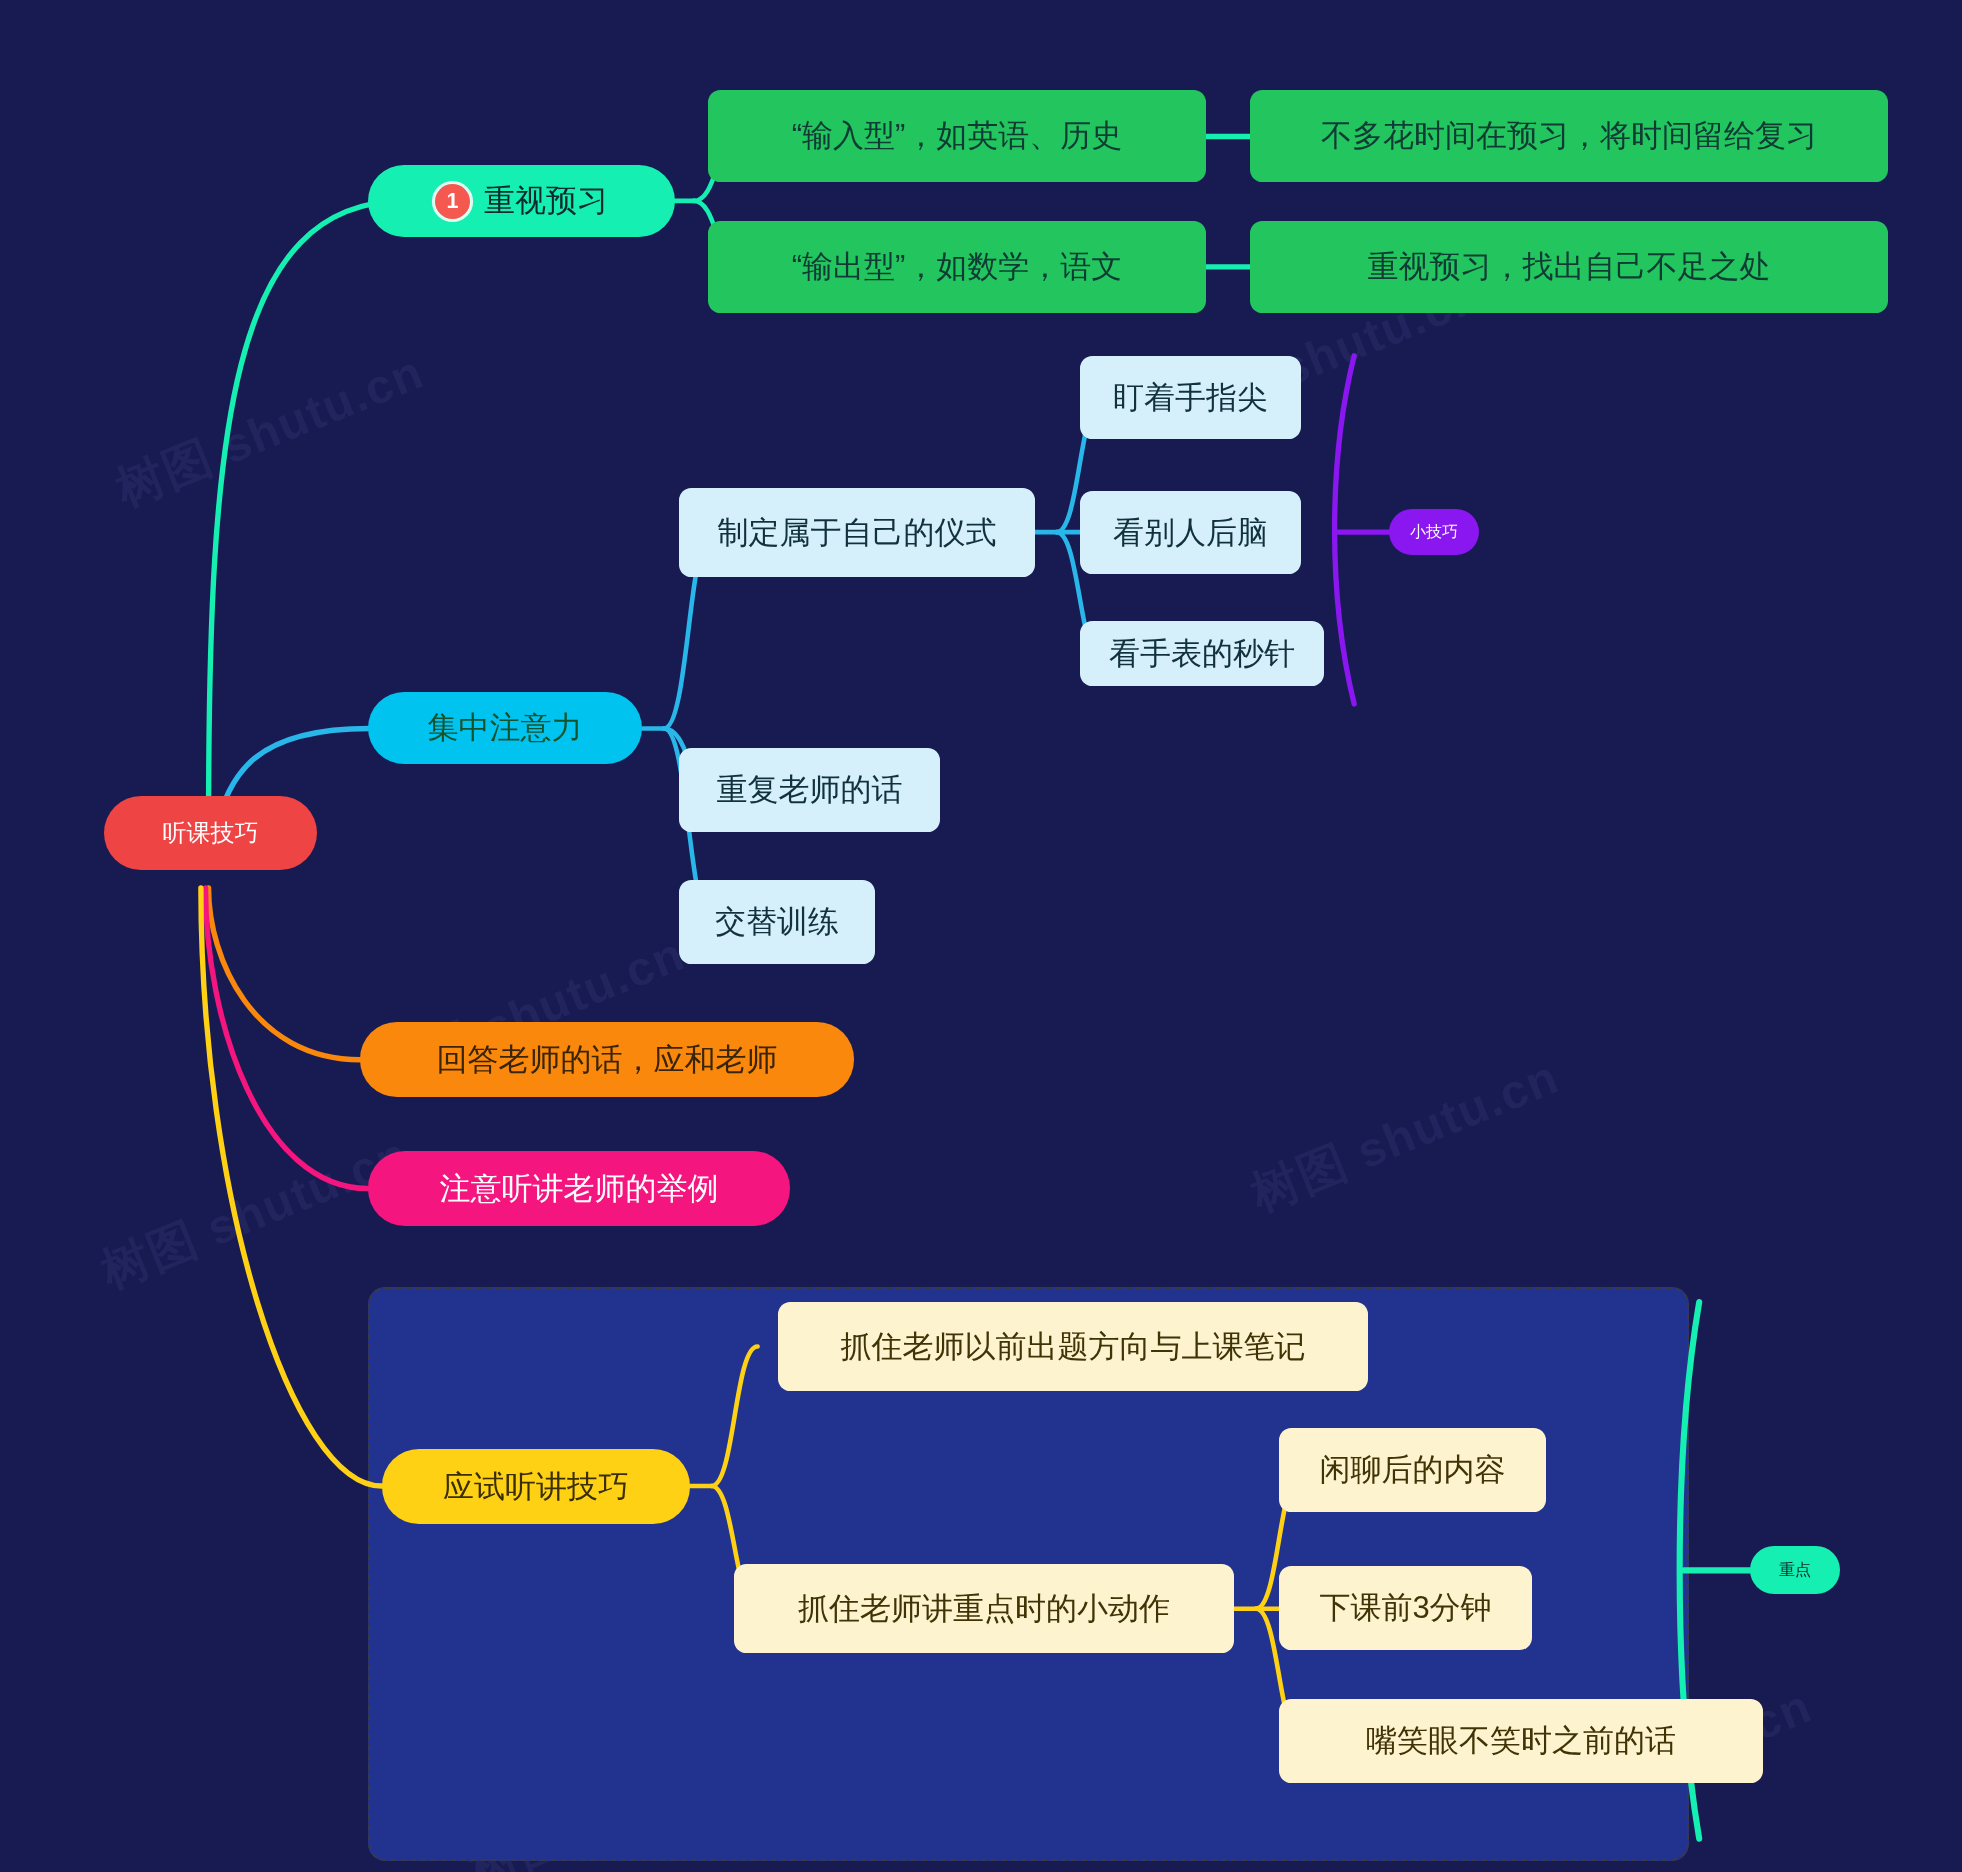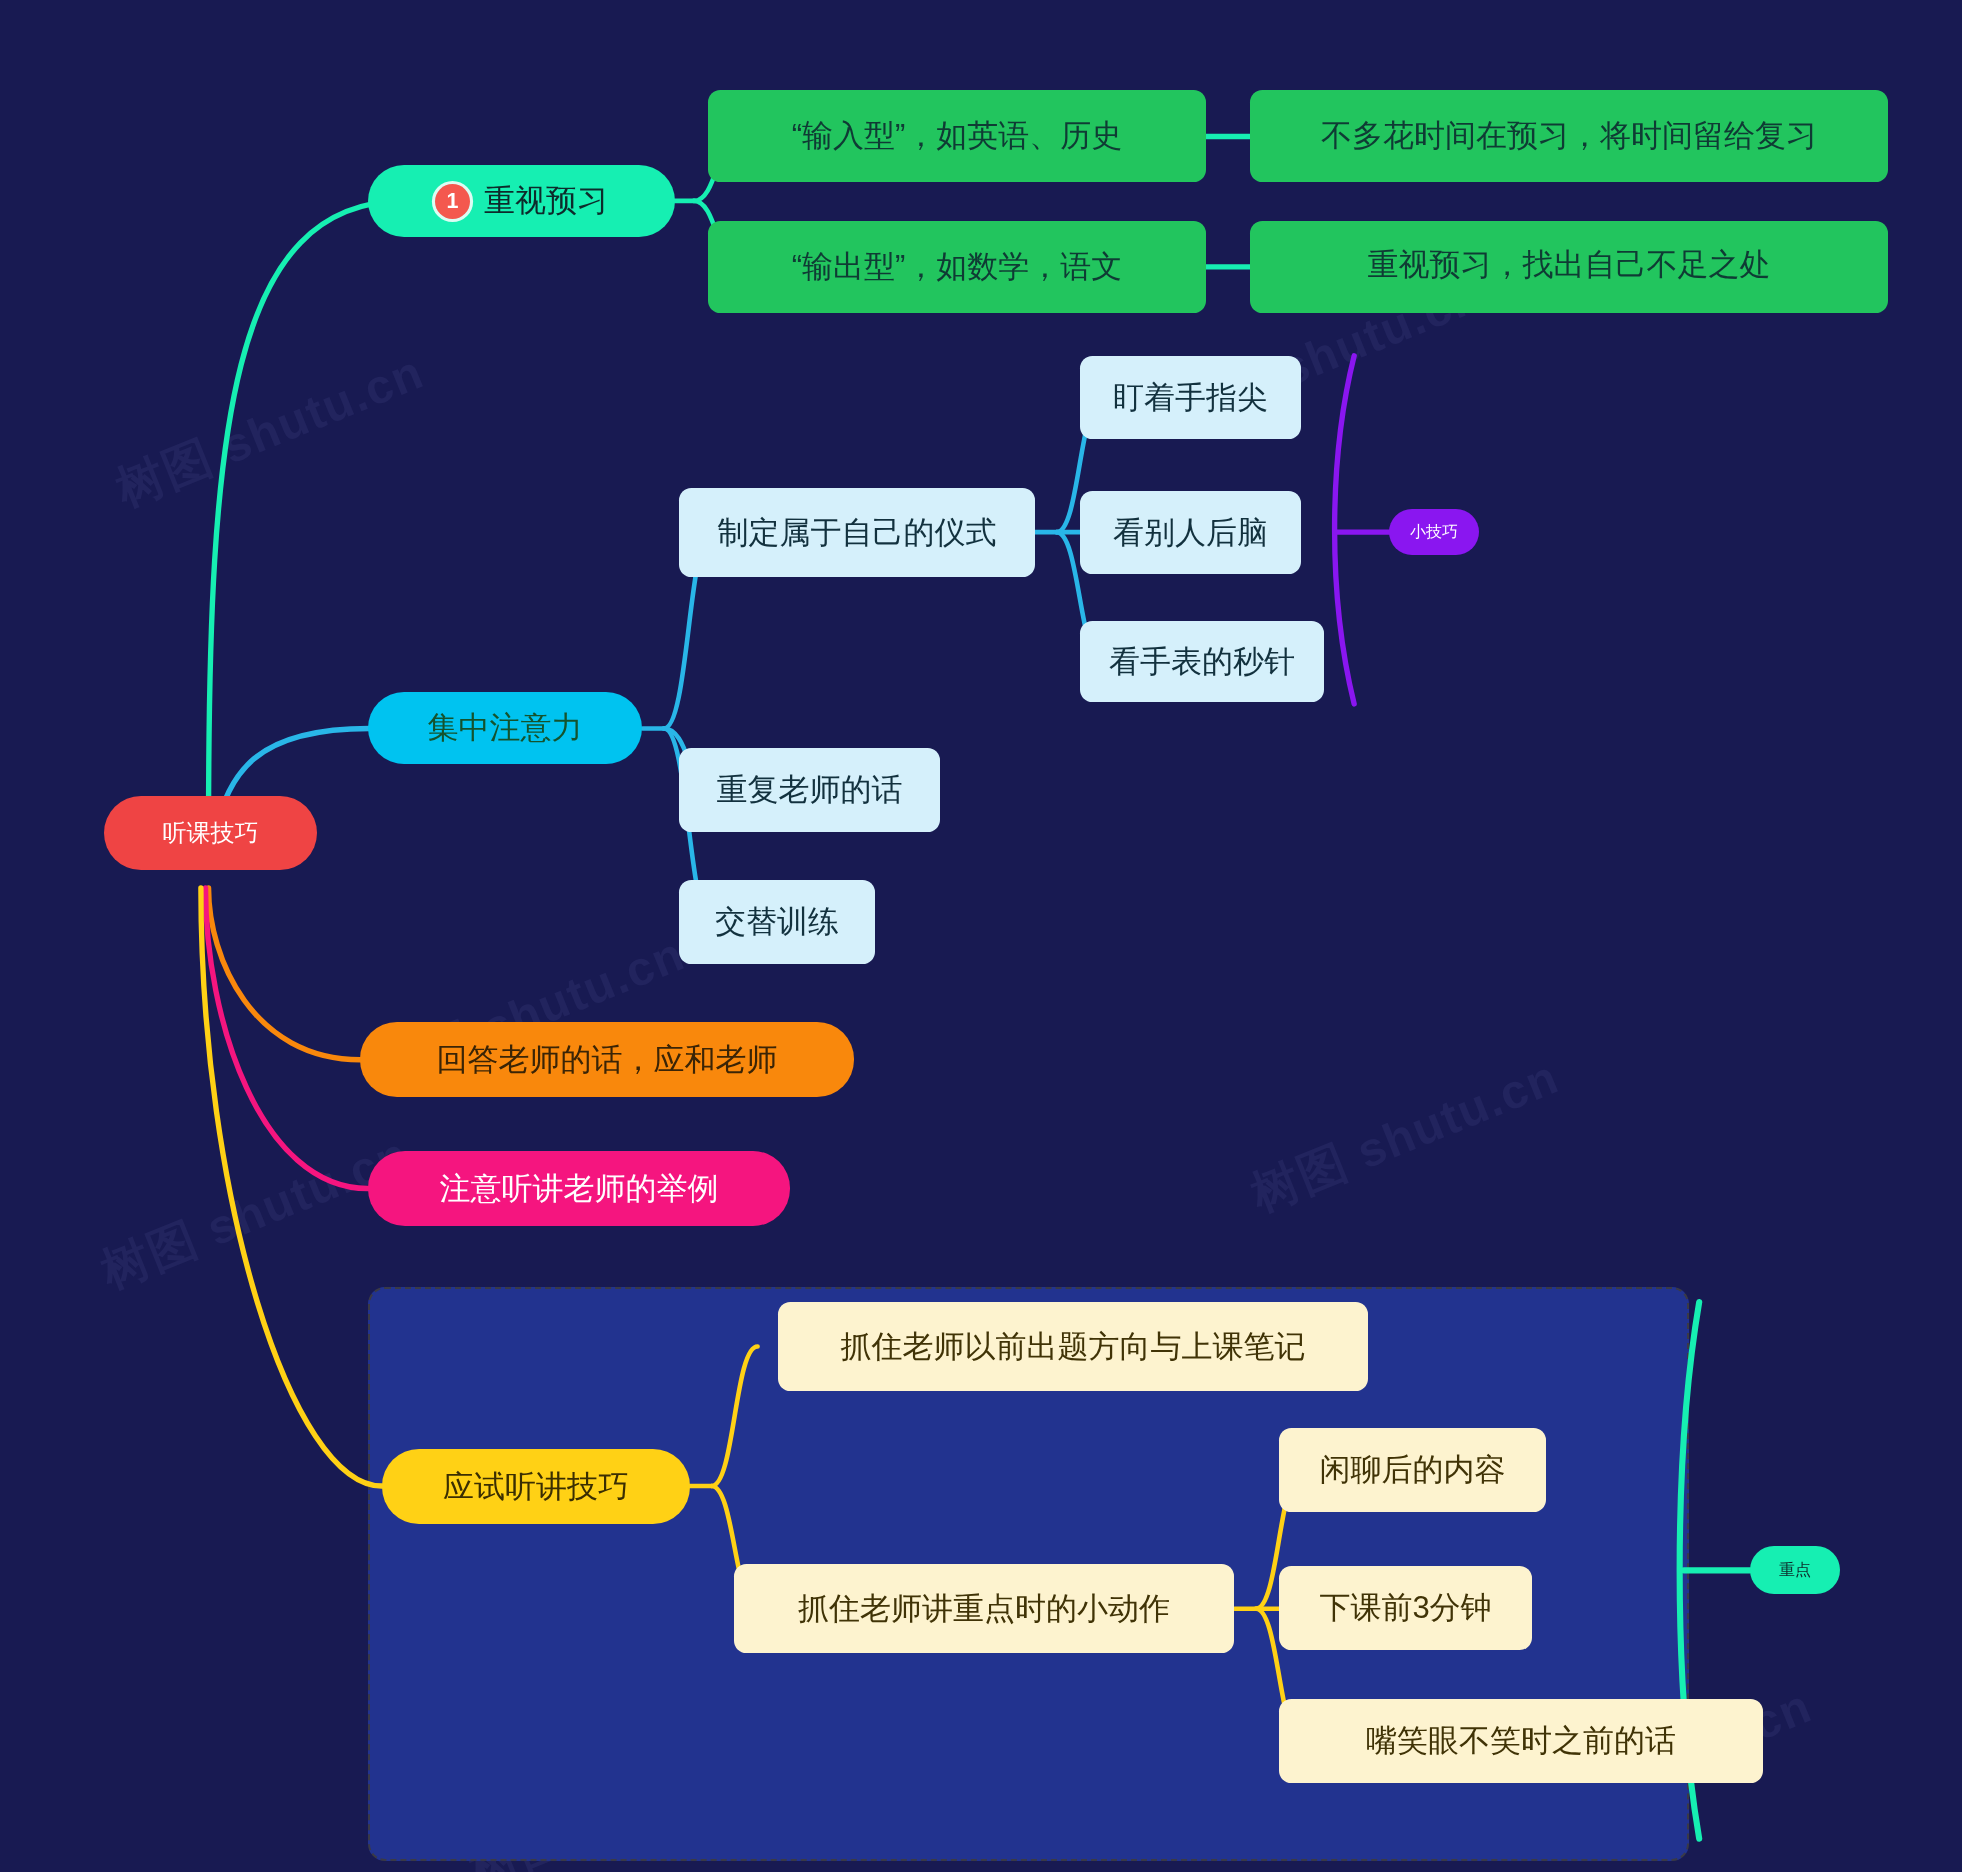--- a/index.html
+++ b/index.html
@@ -123,39 +123,39 @@
   <div class="node rect rect-mint" style="left:708px; top:90px; width:498px; height:92px;">
     <span class="txt">“输入型”，如英语、历史</span>
   </div>
   <div class="node rect rect-mint" style="left:1250px; top:90px; width:638px; height:92px;">
     <span class="txt">不多花时间在预习，将时间留给复习</span>
   </div>
 
   <div class="node rect rect-mint" style="left:708px; top:221px; width:498px; height:92px;">
     <span class="txt">“输出型”，如数学，语文</span>
   </div>
-  <div class="node rect rect-mint" style="left:1250px; top:221px; width:638px; height:92px;font-family:Liberation Mono, monospace;">
+  <div class="node rect rect-mint" style="left:1250px; top:221px; width:638px; height:92px;">
     <span class="txt">重视预习，找出自己不足之处</span>
   </div>
 
   <div class="node pill pill-cyan" style="left:368px; top:692px; width:274px; height:72px;">
     <span class="txt">集中注意力</span>
   </div>
 
   <div class="node rect rect-ice" style="left:679px; top:488px; width:356px; height:89px;">
     <span class="txt">制定属于自己的仪式</span>
   </div>
 
   <div class="node rect rect-ice" style="left:1080px; top:356px; width:221px; height:83px;">
     <span class="txt">盯着手指尖</span>
   </div>
   <div class="node rect rect-ice" style="left:1080px; top:491px; width:221px; height:83px;">
     <span class="txt">看别人后脑</span>
   </div>
-  <div class="node rect rect-ice" style="left:1080px; top:621px; width:244px; height:81px;">
+  <div class="node rect rect-ice" style="left:1080px; top:621px; width:244px; height:65px;">
     <span class="txt">看手表的秒针</span>
   </div>
 
   <div class="node tag tag-purple" style="left:1389px; top:509px; width:90px; height:46px;">
     <span class="txt">小技巧</span>
   </div>
 
   <div class="node rect rect-ice" style="left:679px; top:748px; width:261px; height:84px;">
     <span class="txt">重复老师的话</span>
   </div>

